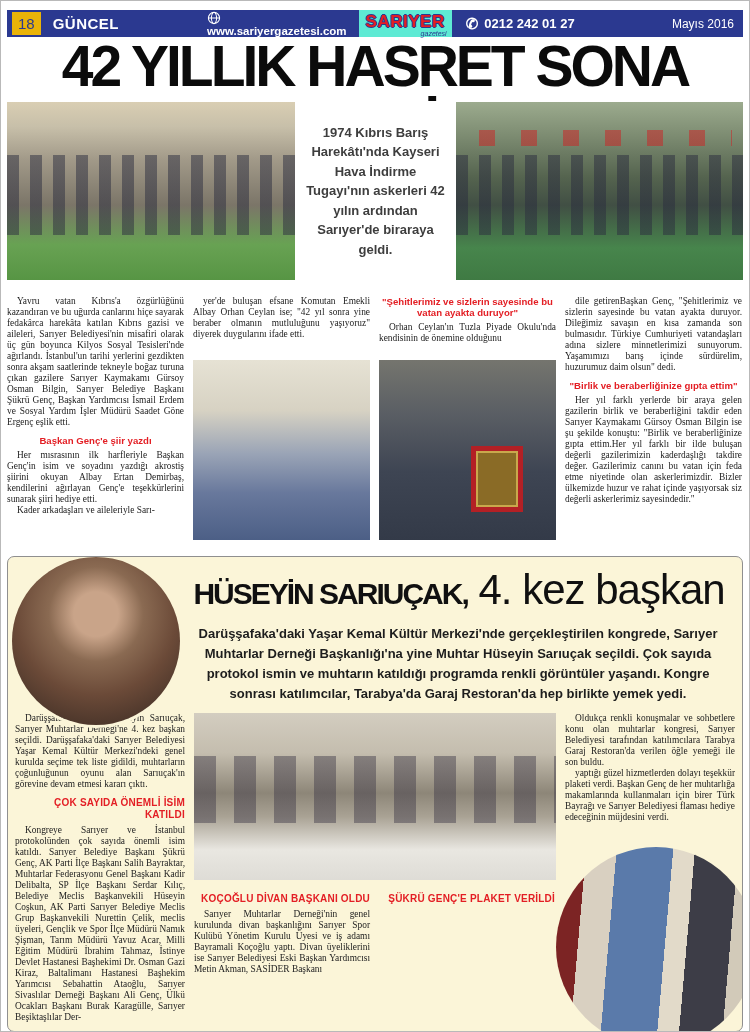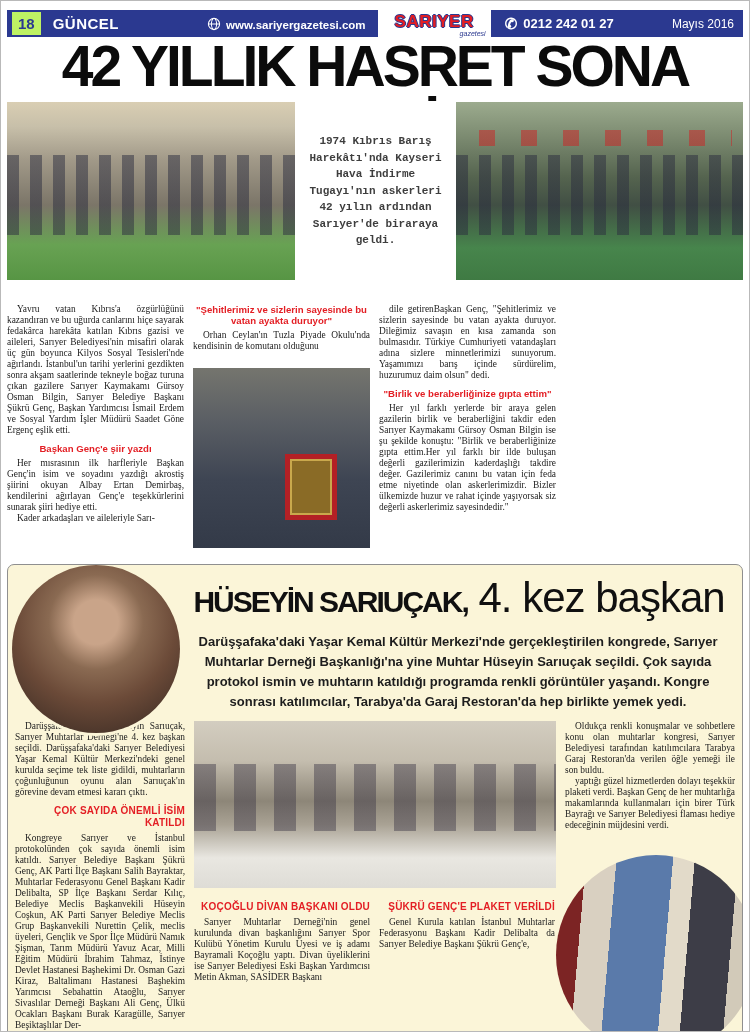--- a/index.html
+++ b/index.html
@@ -4,54 +4,54 @@
 <style>
   * { margin:0; padding:0; box-sizing:border-box; }
   html,body { width:750px; background:#fff; }
   body { font-family:"Liberation Serif", serif; color:#1a1a1a; }
   .page { position:relative; width:750px; height:1032px; background:#fff;
           border:1px solid #b9b9b9; overflow:hidden; padding:9px 6px 4px; }
 
   
   .topbar { height:27px; background:#2b3990; display:flex; align-items:center;
             color:#fff; font-family:"Liberation Sans", sans-serif; }
-  .pagenum { background:#bef264; color:#2b3990; font-weight:bold; font-size:15px;
+  .pagenum { background:#eab308; color:#2b3990; font-weight:normal; font-size:15px;
              padding:4px 6px; margin-left:5px; line-height:1; }
   .section { font-weight:bold; font-size:15px; margin-left:12px; letter-spacing:.5px; }
-  .web { display:flex; align-items:flex-end; gap:5px; font-size:11.5px; font-weight:bold; margin-left:88px; }
-  .logo-box { background:#ffffff; margin-left:12px; height:27px; padding:2px 17px 0; position:relative; }
+  .web { display:flex; align-items:flex-start; font-size:11.5px; font-weight:bold; margin-left:88px;flex-direction:column; }
+  .logo-box { background:#5eead4; margin-left:12px; height:27px; padding:2px 7px 0; position:relative; }
   .logo-title { color:#e31e24; font-weight:900; font-size:17px; letter-spacing:.5px; line-height:1.2;
                 text-shadow:-1px 0 #2b3990, 1px 0 #2b3990, 0 -1px #2b3990, 0 1px #2b3990; }
   .logo-sub { position:absolute; right:5px; bottom:0; font-style:italic; font-size:7px; color:#2b3990; }
   .phone { display:flex; align-items:center; gap:6px; font-size:13px; font-weight:bold; margin-left:14px; }
   .phone-glyph { font-size:15px; line-height:1; }
   .date { margin-left:auto; margin-right:9px; font-size:12px; }
 
   
   .headline1 { font-family:"Liberation Sans", sans-serif; font-weight:900; color:#0b0b0b;
                font-size:57px; letter-spacing:-3px; text-align:center; line-height:1.04;
                height:64px; overflow:hidden; }
 
   
   .row1 { display:flex; gap:7px; height:178px; margin-top:1px; }
   .photo { position:relative; overflow:hidden; }
   .ph-boat-group { width:288px;
      background:linear-gradient(180deg,#d9ceb3 0%,#c7bfa9 14%,#a29a89 32%,#7b7568 58%,#68a253 80%,#579544 100%); }
   .crowd-band { position:absolute; left:0; right:0; top:30%; height:45%;
      background:repeating-linear-gradient(90deg, rgba(42,44,62,.50) 0 12px, rgba(42,44,62,0) 12px 23px); }
   .intro1 { width:147px; display:flex; align-items:center; }
-  .intro1 p { font-family:Liberation Mono, monospace; font-weight:bold; font-size:11px;
+  .intro1 p { font-family:Liberation Sans, sans-serif; font-weight:bold; font-size:13px;
               line-height:1.5; color:#3e3e3e; text-align:center; }
   .ph-ship-deck { flex:1;
      background:linear-gradient(180deg,#9cab8e 0%,#7b8a70 20%,#55644f 42%,#414f44 58%,#47854c 82%,#3f7a43 100%); }
   .flag-band { position:absolute; left:8%; right:4%; top:16%; height:9%;
      background:repeating-linear-gradient(90deg, rgba(200,40,40,.55) 0 16px, rgba(200,40,40,0) 16px 42px); }
 
   
-  .row2 { display:flex; gap:9px; margin-top:24px; height:250px; }
+  .row2 { display:flex; gap:9px; margin-top:16px; height:250px; }
   .col { width:177px; font-size:9.4px; line-height:11px; text-align:justify; color:#222; overflow:hidden; }
   .col p { text-indent:10px; }
   .subhead { color:#e31e24; font-family:"Liberation Sans", sans-serif; font-weight:bold;
              text-align:center; font-size:9.6px; line-height:11px; margin:7px 0 4px; }
   .subhead.first { margin-top:0; }
   .col .lead-in { height:60px; }
   .ph-poem { width:177px; height:180px; margin-top:4px;
      background:linear-gradient(180deg,#e6e2d4 0%,#d7d2c3 28%,#9aa4b6 52%,#68789c 74%,#4c5f86 100%); }
   .ph-plaque { width:177px; height:180px; margin-top:4px;
      background:linear-gradient(180deg,#75756e 0%,#5a5e64 30%,#3e4553 62%,#333a48 100%); }
@@ -130,23 +130,27 @@
   </div>
 
   <div class="row2">
     <div class="col">
       <p>Yavru vatan Kıbrıs'a özgürlüğünü kazandıran ve bu uğurda canlarını hiçe sayarak fedakârca harekâta katılan Kıbrıs gazisi ve aileleri, Sarıyer Belediyesi'nin misafiri olarak üç gün boyunca Kilyos Sosyal Tesisleri'nde ağırlandı. İstanbul'un tarihi yerlerini gezdikten sonra akşam saatlerinde tekneyle boğaz turuna çıkan gazilere Sarıyer Kaymakamı Gürsoy Osman Bilgin, Sarıyer Belediye Başkanı Şükrü Genç, Başkan Yardımcısı İsmail Erdem ve Sosyal Yardım İşler Müdürü Saadet Göne Ergenç eşlik etti.</p>
       <div class="subhead">Başkan Genç'e şiir yazdı</div>
       <p>Her mısrasının ilk harfleriyle Başkan Genç'in isim ve soyadını yazdığı akrostiş şiirini okuyan Albay Ertan Demirbaş, kendilerini ağırlayan Genç'e teşekkürlerini sunarak şiiri hediye etti.</p>
       <p>Kader arkadaşları ve aileleriyle Sarı-</p>
     </div>
     <div class="col">
+      <p class="lead-in">yer'de buluşan efsane Komutan Emekli Albay Orhan Ceylan ise; "42 yıl sonra yine beraber olmanın mutluluğunu yaşıyoruz" diyerek duygularını ifade etti.</p>
+      <div class="photo ph-poem"></div>
+    </div>
+    <div class="col">
       <div class="lead-in">
         <div class="subhead first">"Şehitlerimiz ve sizlerin sayesinde bu vatan ayakta duruyor"</div>
-        <p>Orhan Ceylan'ın Tuzla Piyade Okulu'nda kendisinin de komutanı olduğunu</p>
+        <p>Orhan Ceylan'ın Tuzla Piyade Okulu'nda kendisinin de önemine olduğunu</p>
       </div>
       <div class="photo ph-plaque">
         <div class="plaque-chip"></div>
       </div>
     </div>
     <div class="col">
       <p>dile getirenBaşkan Genç, "Şehitlerimiz ve sizlerin sayesinde bu vatan ayakta duruyor. Dileğimiz savaşın en kısa zamanda son bulmasıdır. Türkiye Cumhuriyeti vatandaşları adına sizlere minnetlerimizi sunuyorum. Yaşamımızı barış içinde sürdürelim, huzurumuz daim olsun" dedi.</p>
       <div class="subhead">"Birlik ve beraberliğinize gıpta ettim"</div>
       <p>Her yıl farklı yerlerde bir araya gelen gazilerin birlik ve beraberliğini takdir eden Sarıyer Kaymakamı Gürsoy Osman Bilgin ise şu şekilde konuştu: "Birlik ve beraberliğinize gıpta ettim.Her yıl farklı bir ilde buluşan değerli gazilerimizin kaderdaşlığı takdire değer. Gazilerimiz canını bu vatan için feda etme niyetinde olan askerlerimizdir. Bizler ülkemizde huzur ve rahat içinde yaşıyorsak siz değerli askerlerimiz sayesindedir."</p>
     </div>
@@ -172,21 +176,20 @@
         <div class="photo ph-table">
           <div class="table-crowd"></div>
         </div>
         <div class="a2-midcols">
           <div class="a2-midcol">
             <div class="a2-sub">KOÇOĞLU DİVAN BAŞKANI OLDU</div>
             <p>Sarıyer Muhtarlar Derneği'nin genel kurulunda divan başkanlığını Sarıyer Spor Kulübü Yönetim Kurulu Üyesi ve iş adamı Bayramali Koçoğlu yaptı. Divan üyeliklerini ise Sarıyer Belediyesi Eski Başkan Yardımcısı Metin Akman, SASİDER Başkanı</p>
           </div>
           <div class="a2-midcol">
             <div class="a2-sub">ŞÜKRÜ GENÇ'E PLAKET VERİLDİ</div>
-            <p>Genel Kurula katılan İstanbul Muhtarlar Federasyonu Başkanı Kadir Delibalta da Sarıyer Belediye Başkanı Şükrü Genç'e,</p>
           </div>
         </div>
       </div>
 
       <div class="a2-col">
         <p>Oldukça renkli konuşmalar ve sohbetlere konu olan muhtarlar kongresi, Sarıyer Belediyesi tarafından katılımcılara Tarabya Garaj Restoran'da verilen öğle yemeği ile son buldu.</p>
         <p>yaptığı güzel hizmetlerden dolayı teşekkür plaketi verdi. Başkan Genç de her muhtarlığa makamlarında kullanmaları için birer Türk Bayrağı ve Sarıyer Belediyesi flaması hediye edeceğinin müjdesini verdi.</p>
       </div>
     </div>
 

